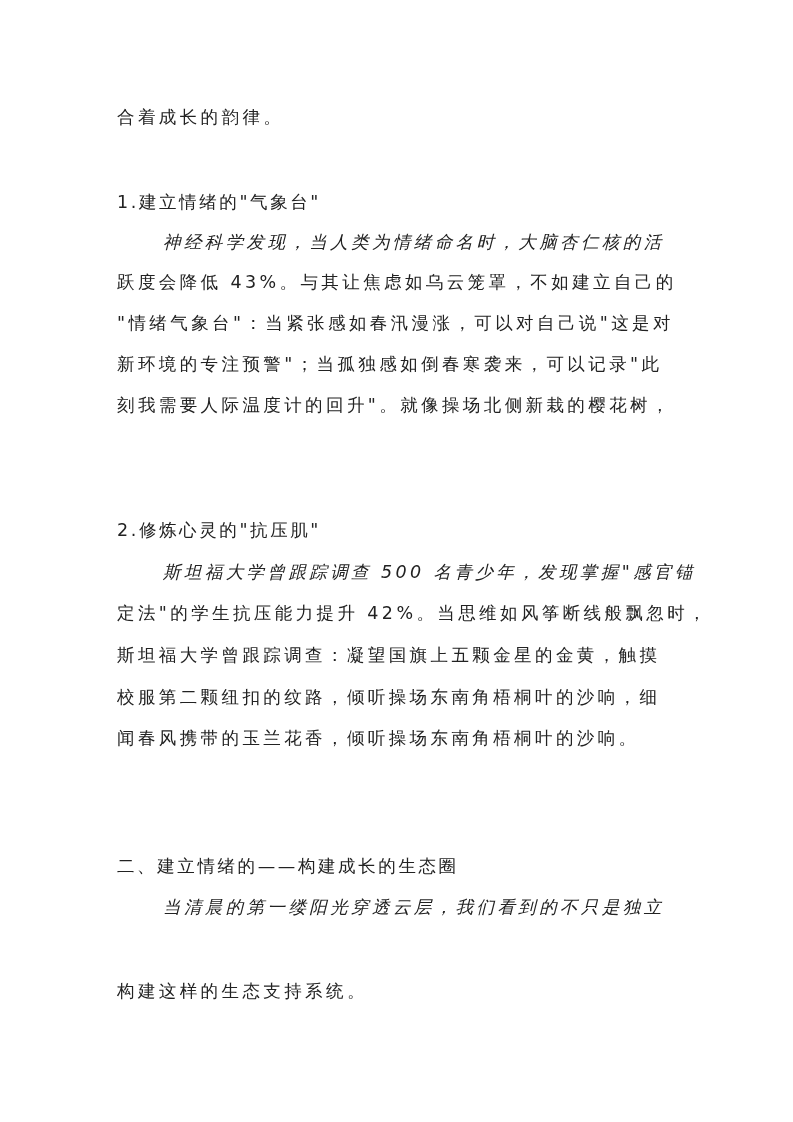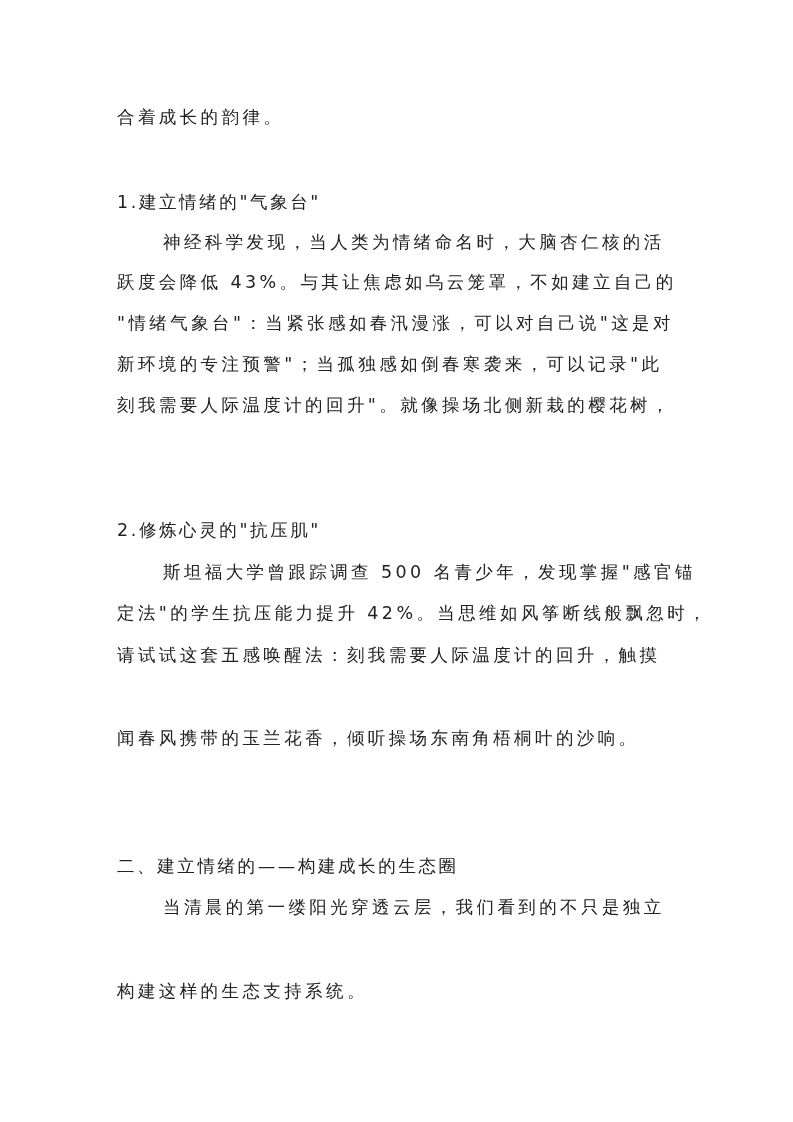--- a/index.html
+++ b/index.html
@@ -1,35 +1,36 @@
 <!DOCTYPE html>
 <html><head>
 <meta charset="utf-8">
 <style>
   html, body { margin: 0; padding: 0; background: #ffffff; }
   body { width: 793px; height: 1122px; position: relative; overflow: hidden;
          font-family: "DejaVu Sans", "Liberation Sans", sans-serif; color: #1a1a1a; }
   .page { position: absolute; left: 0; top: 0; width: 793px; height: 1122px; background: #fff; }
   .line { position: absolute; left: 117px; font-size: 17.5px; line-height: 24px; white-space: nowrap;
           letter-spacing: 3.4px; color: #222; }
-  .indent { left: 163px; }
+  .indent { left: 163px; font-style: italic; }
   .heading { letter-spacing: 2.6px; }
 </style>
 </head>
 <body>
 
 <div class="page">
   <div class="line" style="top:105px">合着成长的韵律。</div>
   <div class="line heading" style="top:190px">1.建立情绪的"气象台"</div>
   <div class="line indent" style="top:230px">神经科学发现，当人类为情绪命名时，大脑杏仁核的活</div>
   <div class="line" style="top:270px">跃度会降低 43%。与其让焦虑如乌云笼罩，不如建立自己的</div>
   <div class="line" style="top:311px">"情绪气象台"：当紧张感如春汛漫涨，可以对自己说"这是对</div>
   <div class="line" style="top:352px">新环境的专注预警"；当孤独感如倒春寒袭来，可以记录"此</div>
   <div class="line" style="top:393px">刻我需要人际温度计的回升"。就像操场北侧新栽的樱花树，</div>
   <div class="line heading" style="top:518px">2.修炼心灵的"抗压肌"</div>
   <div class="line indent" style="top:560px">斯坦福大学曾跟踪调查 500 名青少年，发现掌握"感官锚</div>
   <div class="line" style="top:601px">定法"的学生抗压能力提升 42%。当思维如风筝断线般飘忽时，</div>
-  <div class="line" style="top:643px">请试试这套五感唤醒法：刻我需要人际温度计的回升，触摸</div>
+  <div class="line" style="top:643px">斯坦福大学曾跟踪调查：凝望国旗上五颗金星的金黄，触摸</div>
+  <div class="line" style="top:685px">校服第二颗纽扣的纹路，倾听操场东南角梧桐叶的沙响，细</div>
   <div class="line" style="top:726px">闻春风携带的玉兰花香，倾听操场东南角梧桐叶的沙响。</div>
   <div class="line heading" style="top:854px">二、建立情绪的——构建成长的生态圈</div>
   <div class="line indent" style="top:895px">当清晨的第一缕阳光穿透云层，我们看到的不只是独立</div>
   <div class="line" style="top:979px">构建这样的生态支持系统。</div>
 </div>
 
 </body></html>

